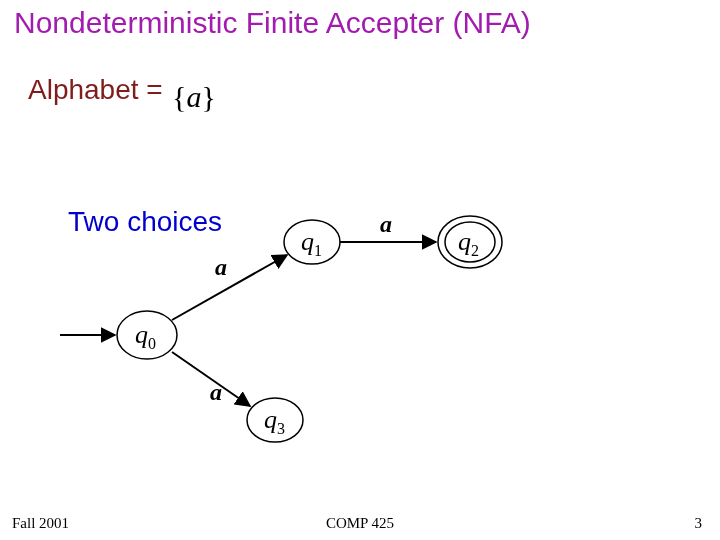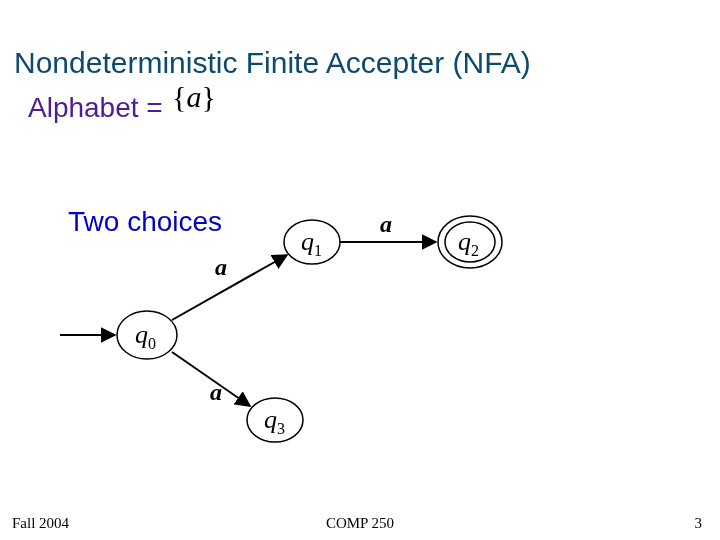--- a/index.html
+++ b/index.html
@@ -10,31 +10,30 @@
     background: #fff;
     font-family: "Comic Sans MS", "Comic Sans", cursive, sans-serif;
     position: relative;
     overflow: hidden;
   }
   .title {
     position: absolute;
     left: 14px;
     top: 6px;
     font-size: 30px;
-    color: #0c4a6e;
+    color: #a21caf;
     font-weight: 400;
     white-space: nowrap;
-    margin-top: 40px;
   }
   .alphabet {
     position: absolute;
     left: 28px;
-    top: 92px;
+    top: 74px;
     font-size: 28px;
-    color: #4c1d95;
+    color: #7f1d1d;
   }
   .alphabet-val {
     position: absolute;
     left: 172px;
     top: 80px;
     font-family: "Times New Roman", serif;
     font-size: 30px;
     color: #000;
   }
   .alphabet-val .it { font-style: italic; }
@@ -128,15 +127,15 @@
   <line x1="172" y1="320" x2="287" y2="255" stroke="#000" stroke-width="2" marker-end="url(#arrow)"></line>
   <text x="215" y="275" class="edge-label">a</text>
 
   <line x1="172" y1="352" x2="250" y2="406" stroke="#000" stroke-width="2" marker-end="url(#arrow)"></line>
   <text x="210" y="400" class="edge-label">a</text>
 
   <line x1="340" y1="242" x2="436" y2="242" stroke="#000" stroke-width="2" marker-end="url(#arrow)"></line>
   <text x="380" y="232" class="edge-label">a</text>
 </svg>
 
-<div class="footer-left">Fall 2004</div>
-<div class="footer-center">COMP 250</div>
+<div class="footer-left">Fall 2001</div>
+<div class="footer-center">COMP 425</div>
 <div class="footer-right">3</div>
 
 </body></html>

